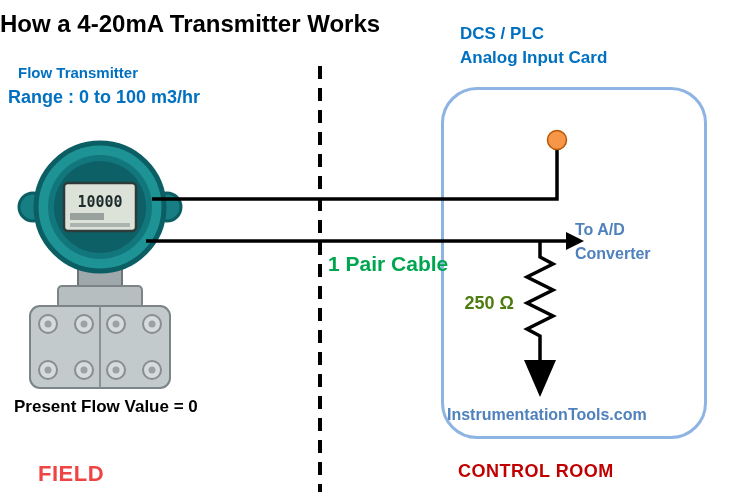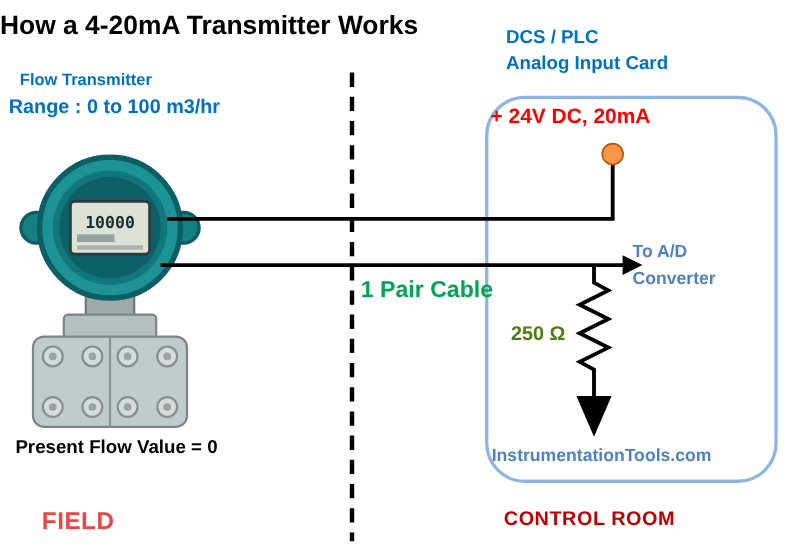--- a/index.html
+++ b/index.html
@@ -96,21 +96,20 @@
   </svg>
 
   <div id="title" class="txt center">How a 4-20mA Transmitter Works</div>
 
   <div id="dcs-line1" class="txt center">DCS / PLC</div>
   <div id="dcs-line2" class="txt center">Analog Input Card</div>
 
   <div id="ft-name" class="txt center">Flow Transmitter</div>
   <div id="ft-range" class="txt center">Range : 0 to 100 m3/hr</div>
 
-  <div id="supply" class="txt center">+ 24V DC, 20mA</div>
 
   <div id="cable-label" class="txt">1 Pair Cable</div>
 
   <div id="resistor-label" class="txt">250 Ω</div>
 
   <div id="ad-line1" class="txt center">To A/D</div>
   <div id="ad-line2" class="txt center">Converter</div>
 
   <div id="site-credit" class="txt center">InstrumentationTools.com</div>
 

